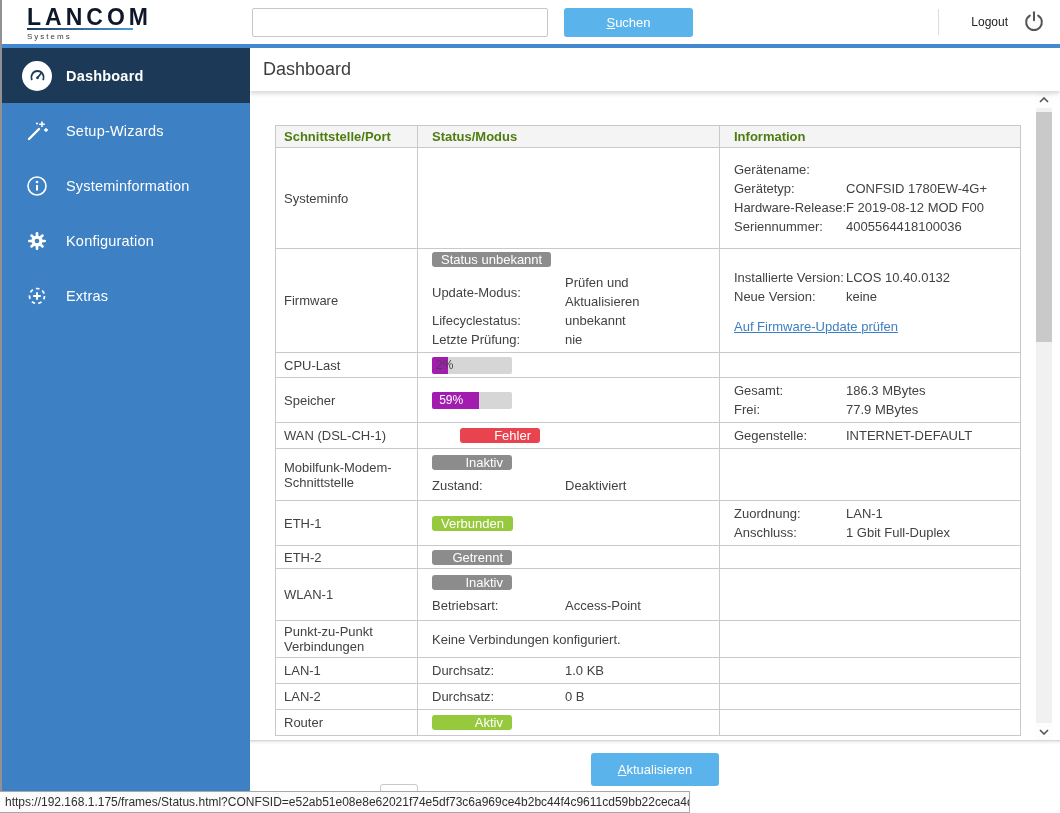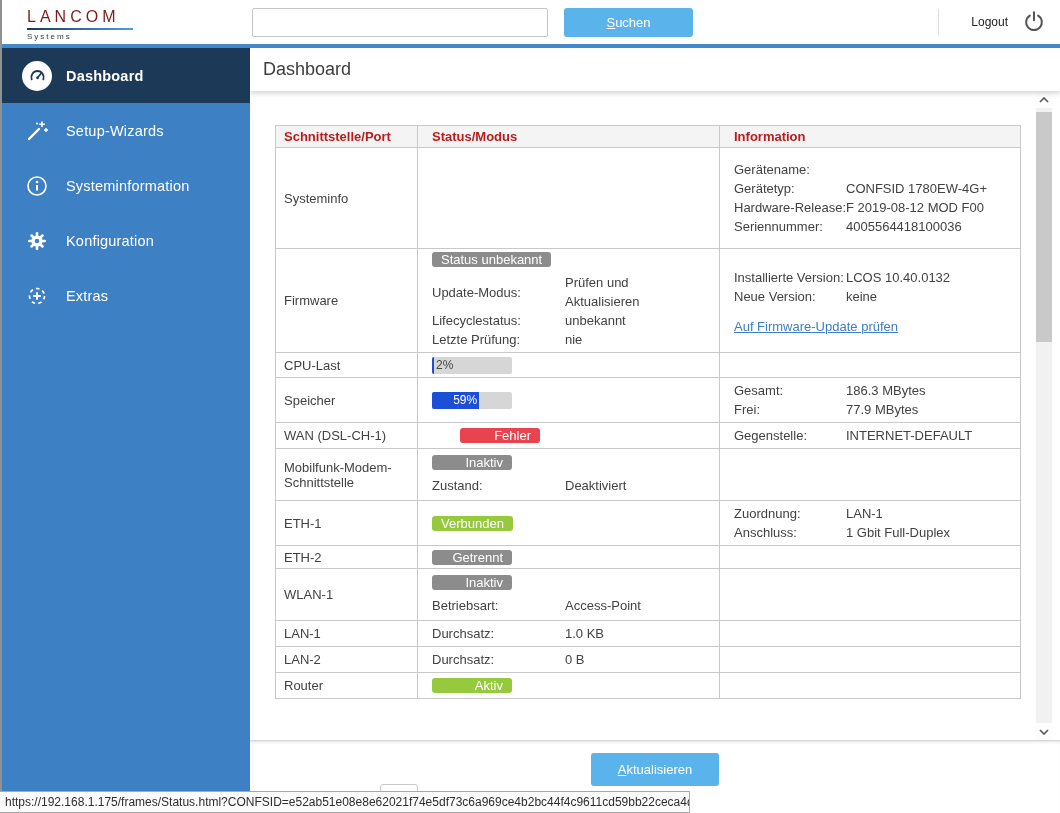--- a/index.html
+++ b/index.html
@@ -5,21 +5,21 @@
   * { margin:0; padding:0; box-sizing:border-box; }
   html,body { width:1060px; height:813px; overflow:hidden; font-family:"Liberation Sans",sans-serif; background:#fff; }
 
   
   .window-edge { position:absolute; left:0; top:0; width:2px; height:813px; background:#919191; z-index:40; }
 
   
   .top-header { position:absolute; left:0; top:0; width:1060px; height:44px; background:#fff; z-index:30; }
   .accent-line { position:absolute; left:0; top:44px; width:1060px; height:4px; background:#4489ce; z-index:30; }
   .logo { position:absolute; left:27px; top:7px; }
-  .logo-brand { font-size:16px; font-weight:normal; letter-spacing:4px; color:#7f1d1d; line-height:20px; }
+  .logo-brand { font-size:23px; font-weight:bold; letter-spacing:4px; color:#0f172a; line-height:20px; }
   .logo-underline { height:2px; width:106px; background:linear-gradient(to right,#1c3a57,#4a9fe0); margin-top:1px; }
   .logo-sub { font-size:8px; letter-spacing:2px; color:#3a3a3a; margin-top:2px; }
   .search-input { position:absolute; left:252px; top:8px; width:296px; height:29px; border:1px solid #c6c6c6; border-radius:2px; padding:0 8px; font-size:13px; color:#333; outline:none; }
   .btn-blue { background:#5bb3ec; color:#fff; border:none; border-radius:3px; font-family:"Liberation Sans",sans-serif; font-size:13px; cursor:pointer; }
   .search-btn { position:absolute; left:564px; top:8px; width:129px; height:29px; }
   .header-right { position:absolute; right:14px; top:0; height:44px; display:flex; align-items:center; gap:14px; }
   .header-divider { width:1px; height:26px; background:#ddd; margin-right:18px; }
   .logout-link { font-size:12px; color:#222; cursor:pointer; }
   .power-icon { width:24px; height:24px; cursor:pointer; }
 
@@ -32,35 +32,35 @@
   .icon-wrap { width:30px; height:30px; display:flex; align-items:center; justify-content:center; flex:0 0 30px; }
   .icon-circle { width:30px; height:30px; background:#fff; border-radius:50%; display:flex; align-items:center; justify-content:center; }
 
   
   .titlebar { position:absolute; left:250px; top:48px; width:810px; height:43px; background:#fff; box-shadow:0 3px 4px rgba(0,0,0,.14); z-index:10; display:flex; align-items:center; }
   .page-title { font-size:18px; font-weight:normal; color:#3d3d3d; padding-left:13px; }
 
   
   .content { position:absolute; left:250px; top:91px; width:787px; height:649px; background:#fff; overflow:hidden; z-index:5; }
   table.status-table { border-collapse:collapse; table-layout:fixed; width:745px; margin:34px 0 0 25px; }
-  .status-table th { background:#f4f4f4; border:1px solid #c9c9c9; font-size:13px; color:#b91c1c; text-align:left; height:22px; padding:2px 14px; font-weight:bold; }
+  .status-table th { background:#f4f4f4; border:1px solid #c9c9c9; font-size:13px; color:#4d7c0f; text-align:left; height:22px; padding:2px 14px; font-weight:bold; }
   .status-table td { border:1px solid #c9c9c9; font-size:13px; color:#424242; padding:3px 14px; vertical-align:middle; background:#fff; }
   .status-table th:first-child, .status-table td:first-child { padding-left:8px; }
   .badge { display:inline-block; min-width:80px; text-align:right; padding:0 9px; border-radius:3px; color:#fff; font-size:13px; line-height:15px; }
   .badge-gray { background:#8c8c8c; }
   .badge-green { background:#96c93d; }
   .badge-red { background:#e8434e;margin-left:28px; }
   .badge + .pairs { margin-top:6px; }
   .pair { display:flex; line-height:19px; }
   td.c-status .pl { width:133px; flex:0 0 133px; }
   td.c-info .pl { width:112px; flex:0 0 112px; }
   .pair .pv { flex:1; display:flex; align-items:center; }
   .pair .pl { display:flex; align-items:center; }
   .bar { width:80px; height:17px; background:#d6d6d6; border-radius:2px; position:relative; overflow:hidden; }
-  .bar .fill { height:100%; background:#1d4ed8; display:flex; align-items:center; justify-content:flex-end; color:#fff; font-size:12px; padding-right:2px; }
+  .bar .fill { height:100%; background:#a21caf; display:flex; align-items:center; justify-content:flex-end; color:#fff; font-size:12px; padding-right:16px; }
   .bar .out-label { position:absolute; left:4px; top:50%; transform:translateY(-50%); font-size:12px; color:#454545; }
   a.info-link { color:#3d7fc0; font-size:13px; text-decoration:underline; cursor:pointer; }
   .info-link.after-pairs { display:inline-block; margin-top:13px; }
   .cell-text { line-height:19px; }
 
   
   .vscroll { position:absolute; left:1036px; top:91px; width:16px; height:649px; z-index:8; }
   .sb-btn { position:absolute; left:0; width:16px; height:17px; background:#fdfdfd; display:flex; align-items:center; justify-content:center; cursor:pointer; }
   .sb-btn.up { top:0; } .sb-btn.down { bottom:0; }
   .sb-track { position:absolute; left:0; top:17px; bottom:17px; width:16px; background:#f1f1f1; }
@@ -305,20 +305,27 @@
         <tr style="height: 52px;">
           <td>WLAN-1</td>
           <td class="c-status"><span class="badge badge-gray">Inaktiv</span><div class="pairs">
               <div class="pair">
                 <span class="pl">Betriebsart:</span>
                 <span class="pv">Access-Point</span>
               </div>
             </div></td>
           <td class="c-info"></td>
         </tr>
+        <tr style="height: 34px;">
+          <td>Punkt-zu-Punkt Verbindungen</td>
+          <td class="c-status">
+            <div class="cell-text">Keine Verbindungen konfiguriert.</div>
+          </td>
+          <td class="c-info"></td>
+        </tr>
         <tr style="height: 23px;">
           <td>LAN-1</td>
           <td class="c-status">
             <div class="pairs">
               <div class="pair">
                 <span class="pl">Durchsatz:</span>
                 <span class="pv">1.0 KB</span>
               </div>
             </div>
           </td>

